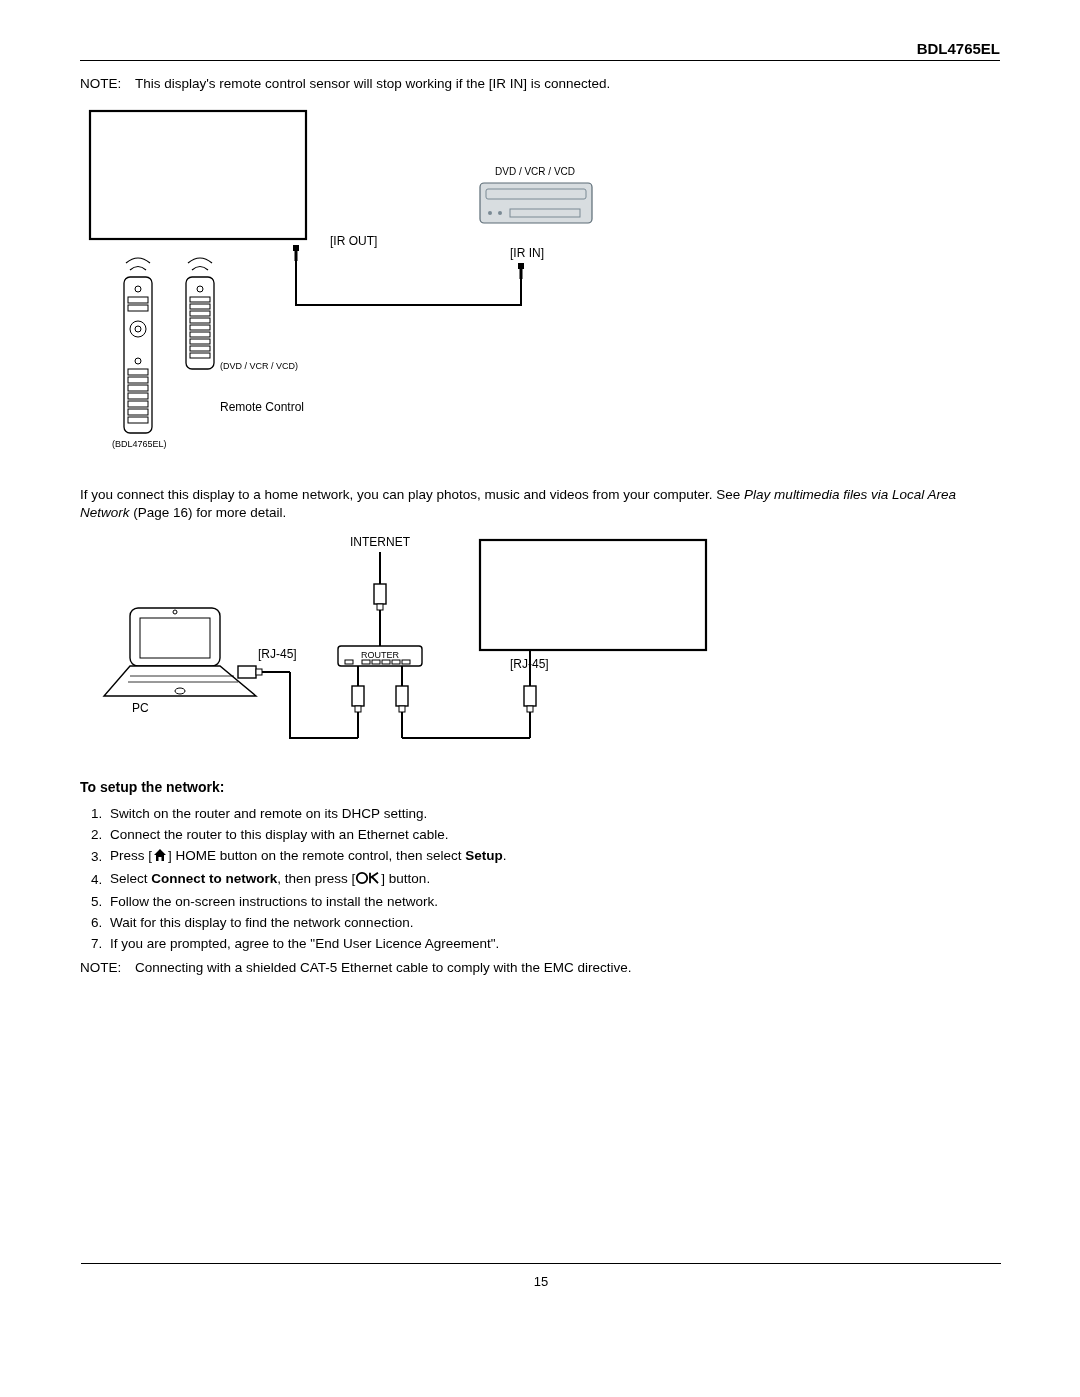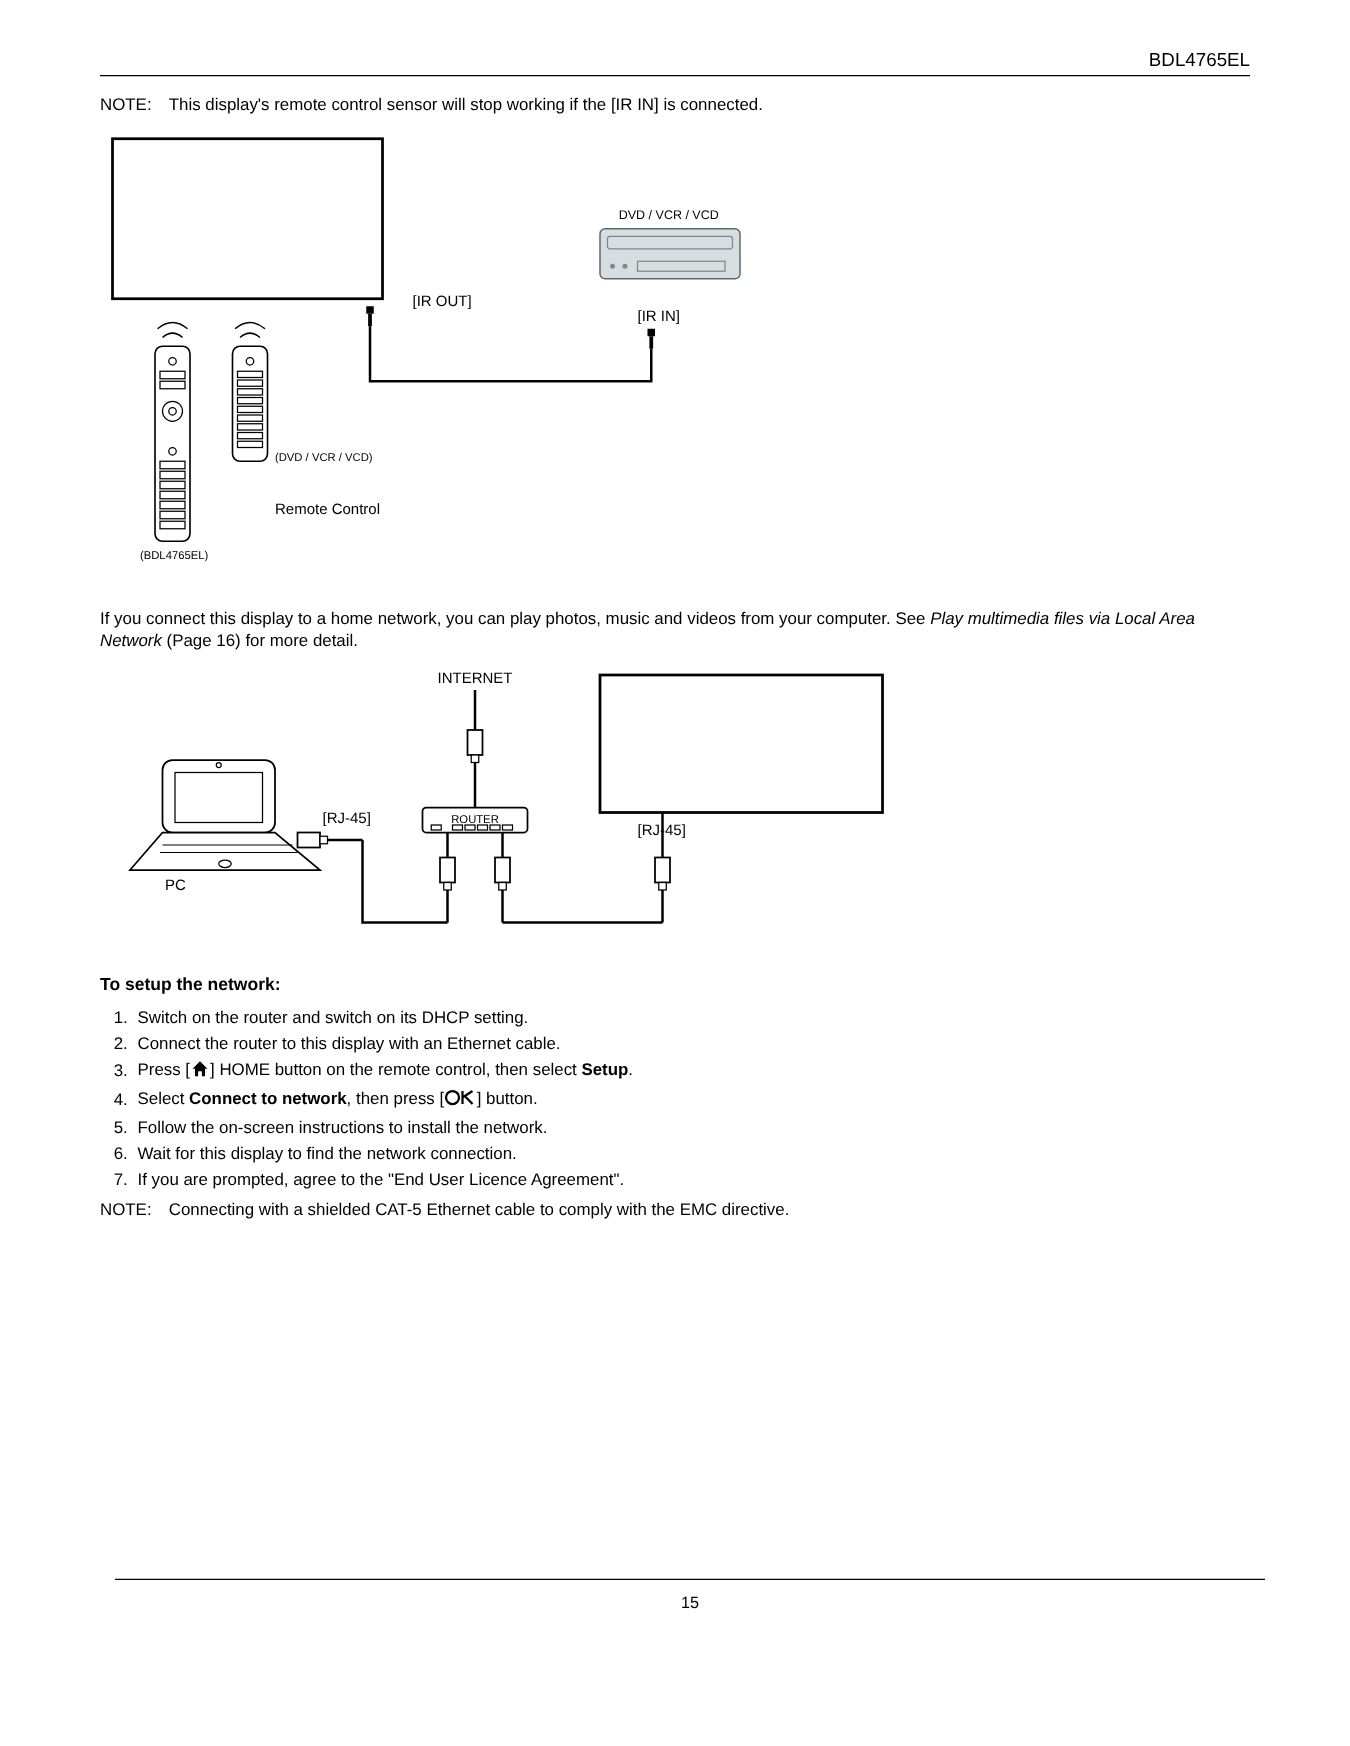--- a/index.html
+++ b/index.html
@@ -13,21 +13,21 @@
   .page {
     width: 1000px;
     margin: 0 auto;
     padding: 40px;
     box-sizing: border-box;
     position: relative;
     min-height: 1317px;
   }
   .hdr-right {
     text-align: right;
-    font-weight: normal;
+    font-weight: bold;
     font-size: 15px;
     padding-bottom: 3px;
     border-bottom: 1px solid #000;
     margin-bottom: 15px;
   }
   .note-row {
     display: flex;
     margin: 6px 0 14px 0;
     font-size: 13.5px;
   }
@@ -68,21 +68,21 @@
   ol.steps li {
     padding: 3px 0 3px 4px;
   }
   .home-icon, .ok-icon {
     display: inline-block;
     vertical-align: middle;
   }
   .pagefoot {
     position: absolute;
     bottom: 28px;
-    left: 12px;
+    left: 1px;
     width: 100%;
     text-align: center;
     font-size: 13px;
   }
   .pagefoot-rule {
     border-top: 1px solid #000;
     margin: 0 40px 10px 40px;
   }
 </style>
 </head>
@@ -240,21 +240,21 @@
       </g>
 
       <path d="M210 144 L210 210 L278 210" fill="none" stroke="#000" stroke-width="2"></path>
       <path d="M322 210 L450 210" fill="none" stroke="#000" stroke-width="2"></path>
     </svg>
   </div>
 
   <div class="subhead">To setup the network:</div>
 
   <ol class="steps">
-    <li>Switch on the router and switch on its DHCP setting.</li>
+    <li>Switch on the router and remote on its DHCP setting.</li>
     <li>Connect the router to this display with an Ethernet cable.</li>
     <li>
       <span>Press [</span><span class="home-icon"><svg width="16" height="14" viewBox="0 0 16 14">
             <path d="M2 7 L8 1 L14 7 L12 7 L12 13 L9.5 13 L9.5 9 L6.5 9 L6.5 13 L4 13 L4 7 Z" fill="#000"></path>
           </svg></span><span>] HOME button on the remote control, then select </span><span class="bold">Setup</span><span>.</span>
     </li>
     <li>
       <span>Select </span><span class="bold">Connect to network</span><span>, then press [</span><span class="ok-icon"><svg width="26" height="14" viewBox="0 0 26 14">
             <circle cx="7" cy="7" r="5.2" fill="none" stroke="#000" stroke-width="1.8"></circle>
             <path d="M15 1.8 L15 12.2 M15 7 L23 1.8 M17 6 L23 12.2" fill="none" stroke="#000" stroke-width="1.8"></path>

